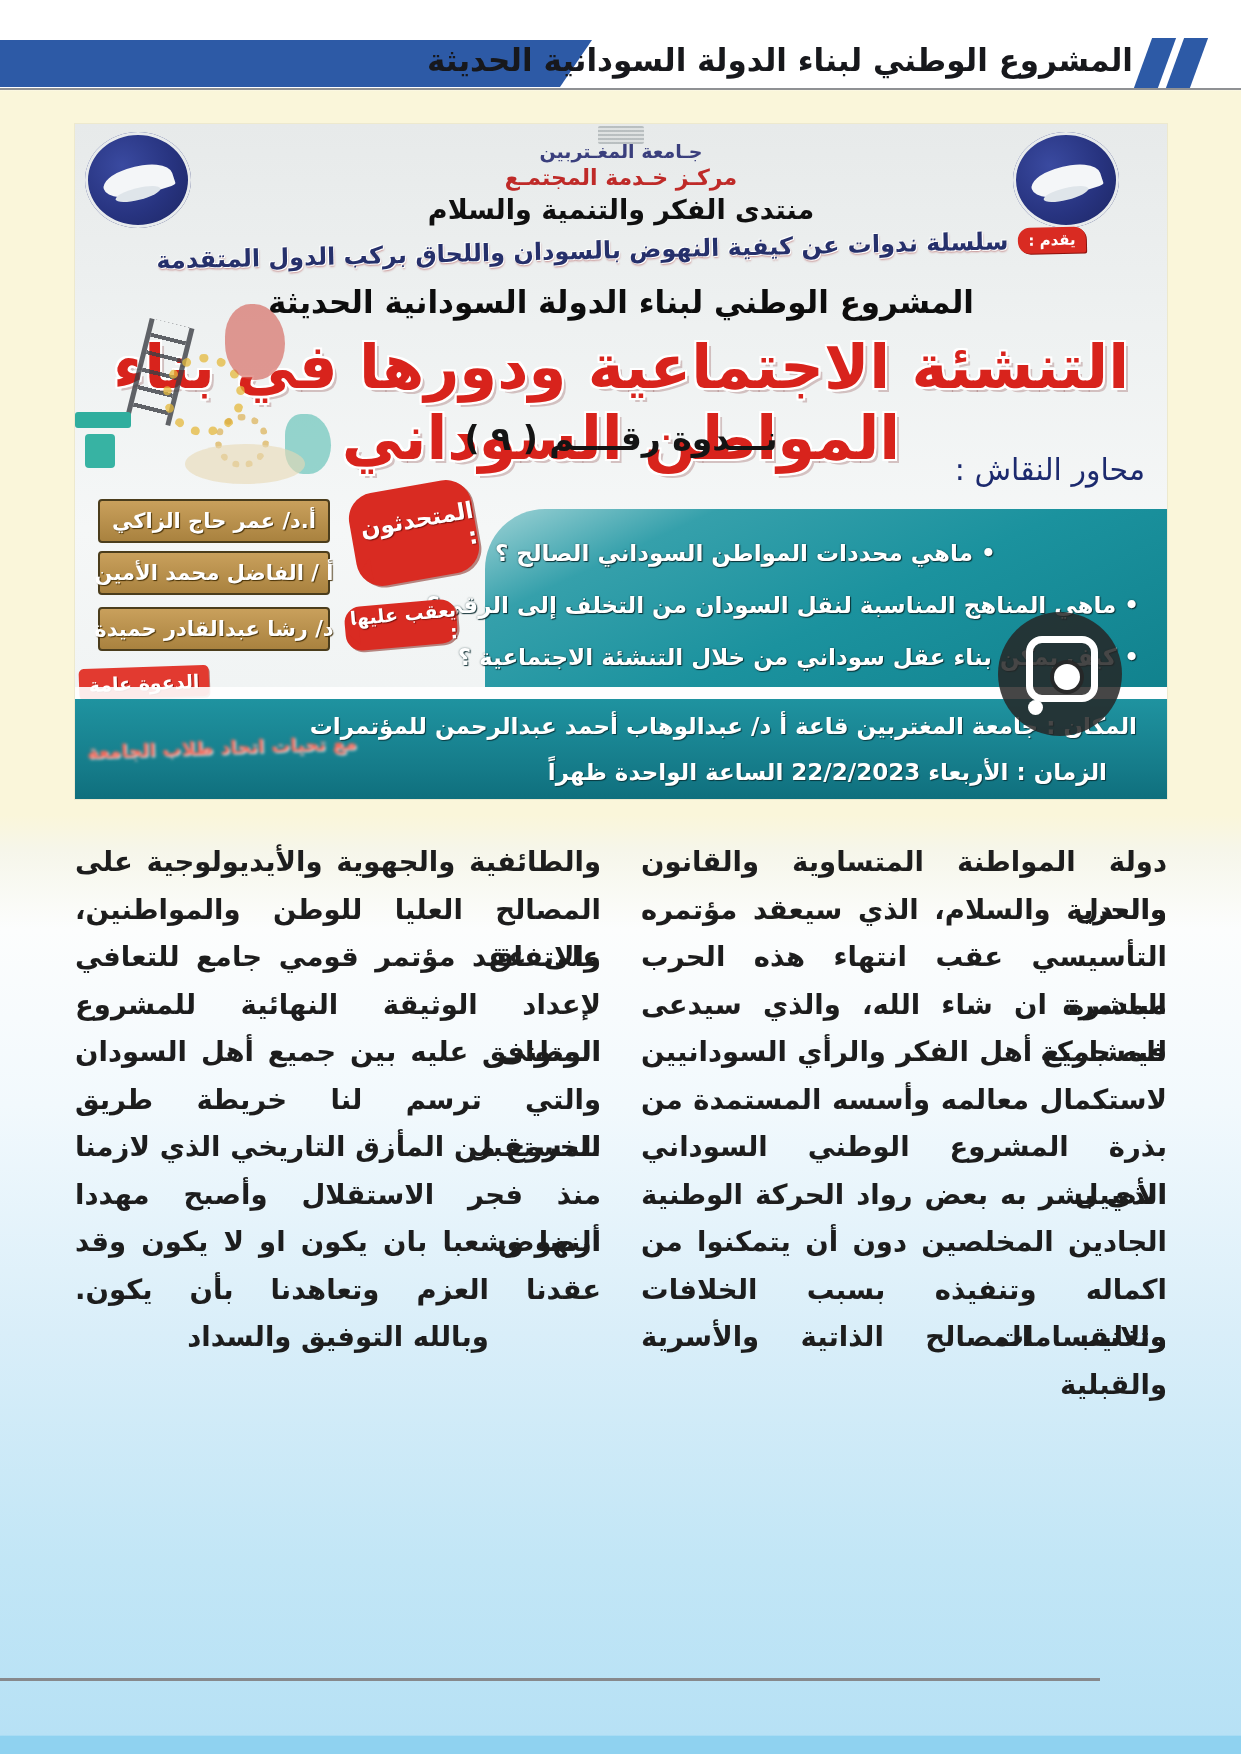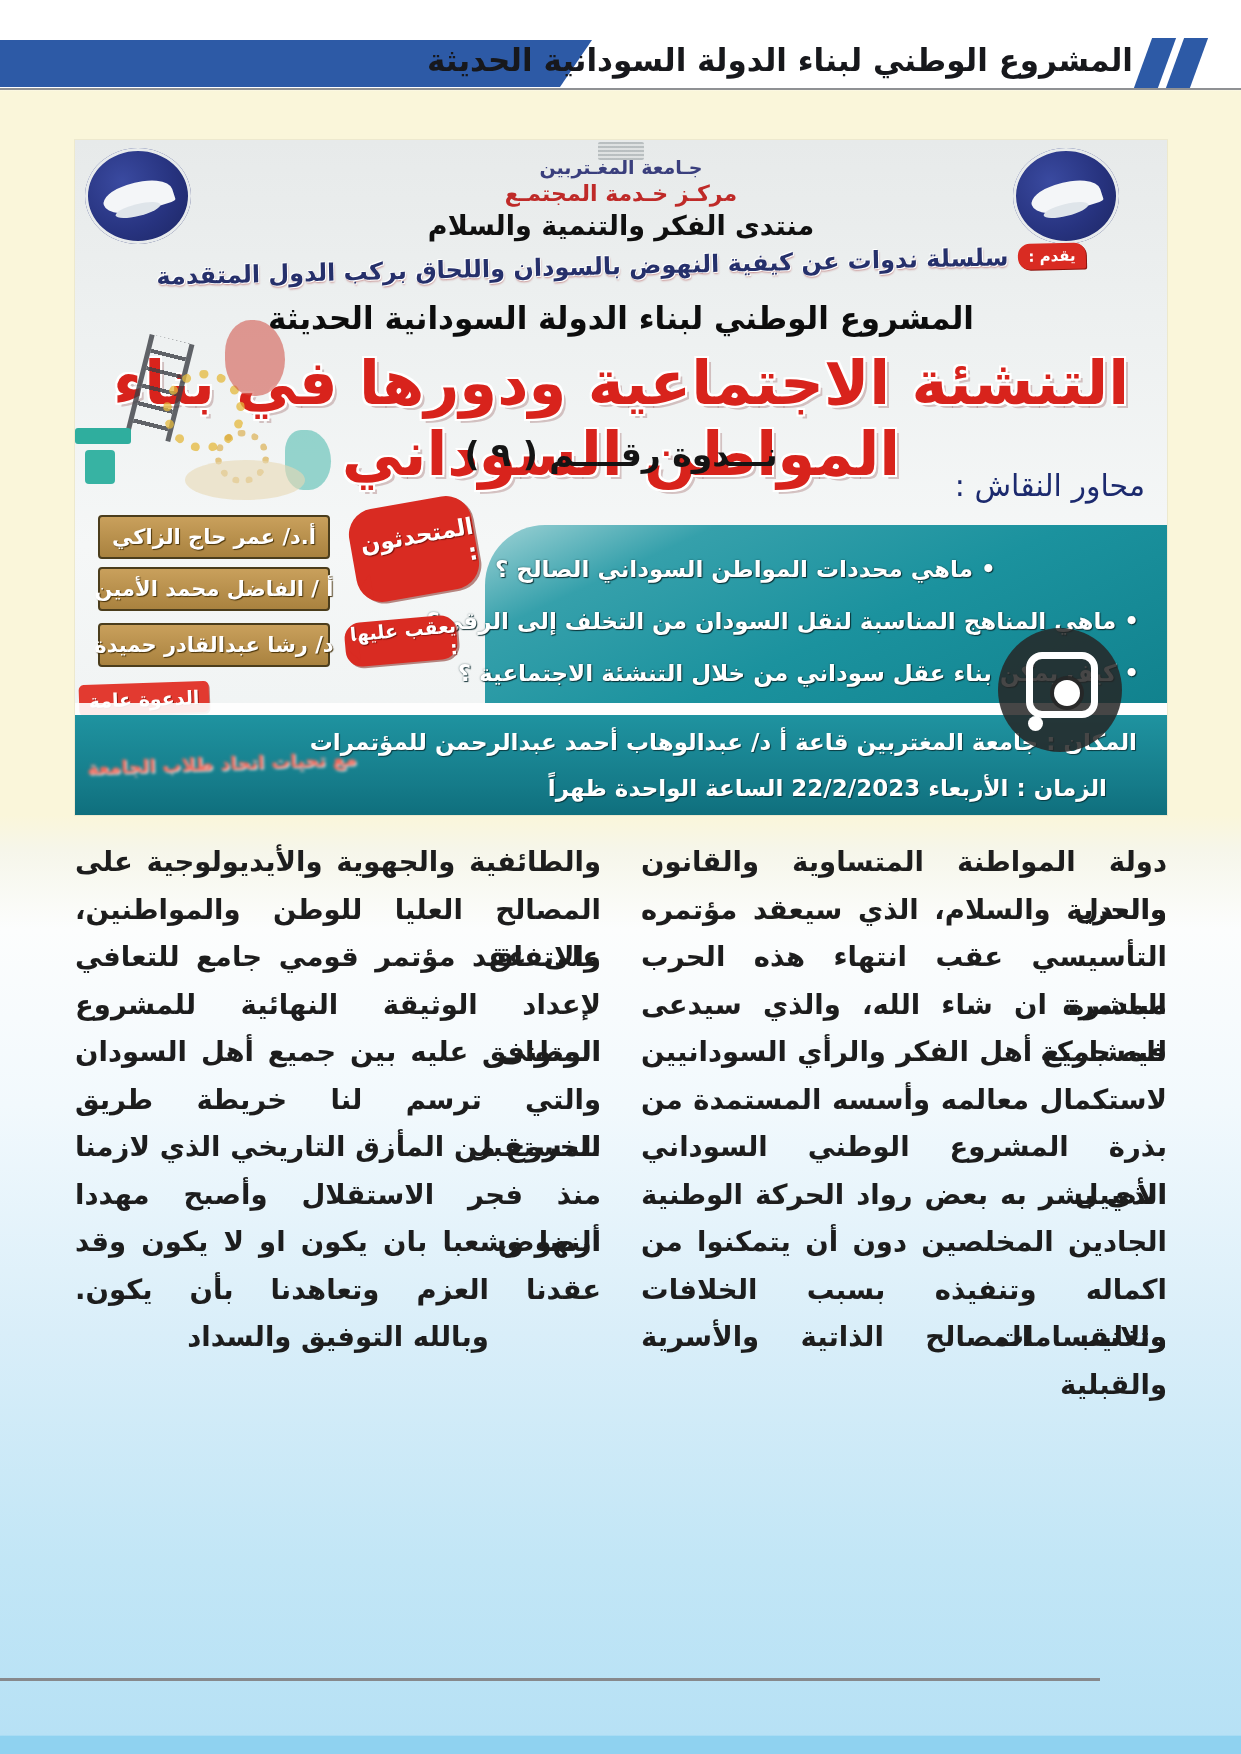--- a/index.html
+++ b/index.html
@@ -16,21 +16,21 @@
   
   .hdr-bar{position:absolute;top:40px;left:0;width:592px;height:47px;background:#2d5aa6;
     clip-path:polygon(0 0,592px 0,560px 100%,0 100%);}
   .hdr-title{position:absolute;top:42px;right:108px;font-size:31px;font-weight:bold;color:#17181c;}
   .hdr-slash{position:absolute;top:38px;width:24px;height:50px;background:#2d5aa6;transform:skewX(-20deg);}
   .hdr-slash.s1{right:42px;}
   .hdr-slash.s2{right:74px;}
   .hdr-rule{position:absolute;top:88px;left:0;width:100%;height:2px;background:#8f9194;}
 
   
-  .poster{position:absolute;top:140px;left:75px;width:1092px;height:675px;
+  .poster{position:absolute;top:124px;left:75px;width:1092px;height:675px;
     background:linear-gradient(180deg,#e7eaea 0%,#eef1f1 30%,#f5f7f7 60%,#eef2f2 100%);
     box-shadow:0 0 0 1px rgba(0,0,0,.05);}
   .poster .ctr{position:absolute;left:0;right:0;text-align:center;}
   .seal{position:absolute;top:2px;left:50%;margin-left:-23px;width:46px;height:18px;opacity:.6;
     background:repeating-linear-gradient(180deg,#9aa2a4 0 2px,#d8dcdc 2px 4px);border-radius:2px;}
   .univ{top:16px;font-size:19px;font-weight:bold;color:#3a3f7d;}
   .cntr{top:41px;font-size:22px;font-weight:bold;color:#bf2a28;}
   .forum{top:70px;font-size:27px;font-weight:bold;color:#101010;}
   .series-row{position:absolute;top:112px;left:0;right:0;text-align:center;transform:rotate(-1.3deg);}
   .series-row .inner{display:inline-flex;align-items:center;gap:10px;direction:rtl;}

